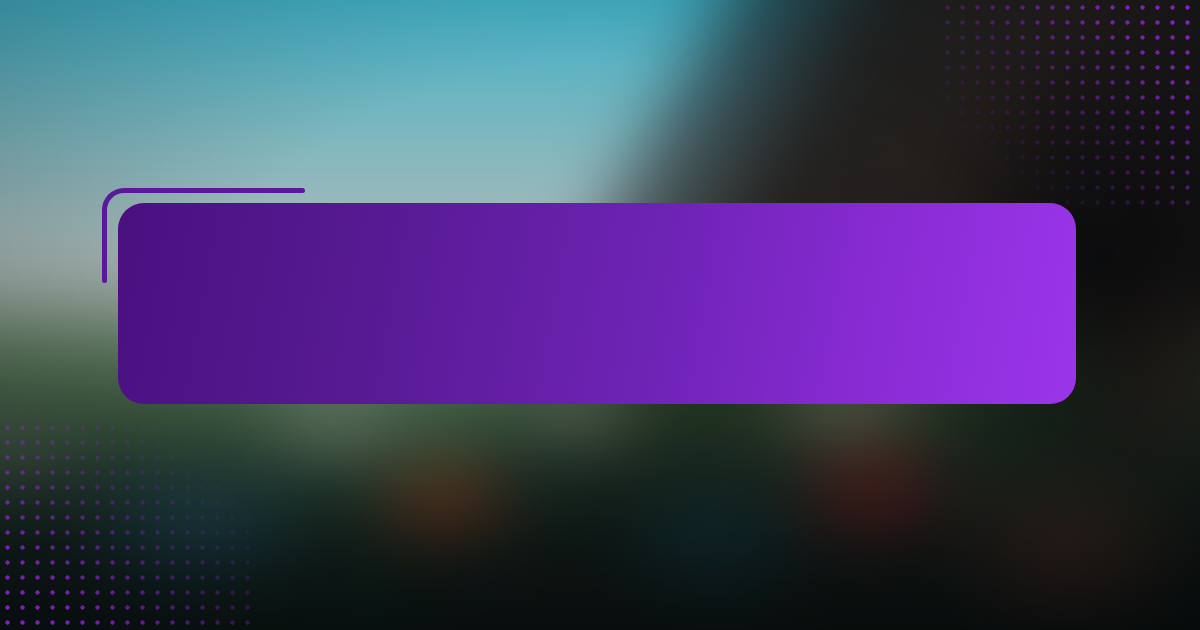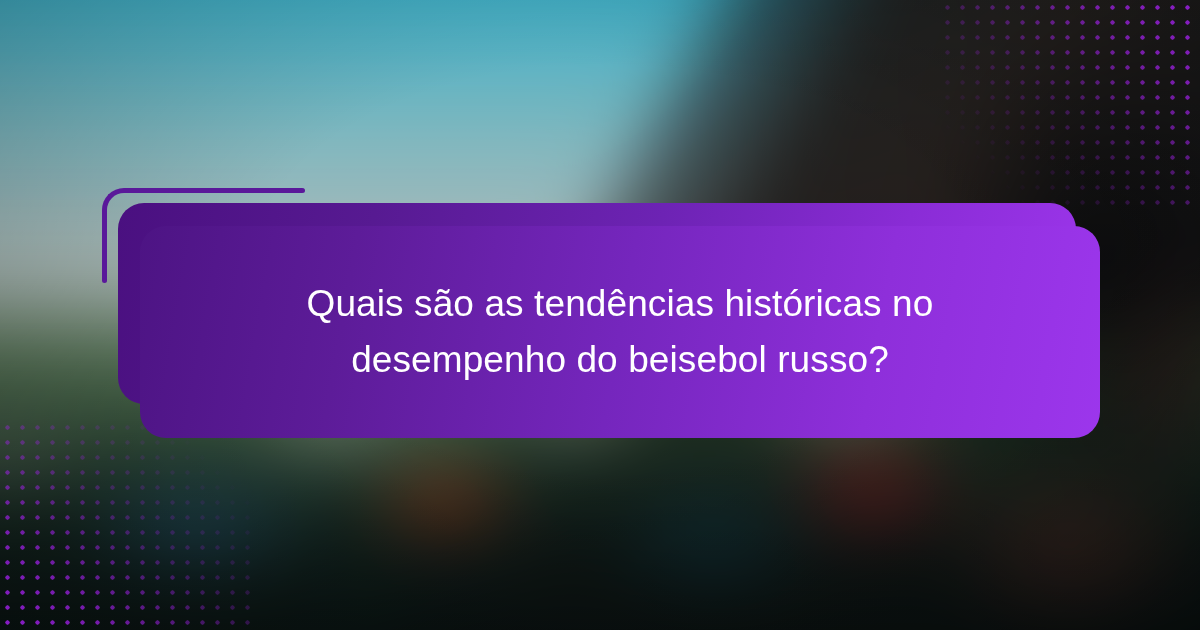--- a/index.html
+++ b/index.html
@@ -166,17 +166,14 @@
   <div class="bg-photo"></div>
   <div class="bg-vignette"></div>
 
   <div class="halftone tr"></div>
   <div class="halftone bl"></div>
 
   <div class="card-outline"></div>
 
   <div class="card-back"></div>
 
-  <div class="card-front">
-    <div class="headline">Quais são as tendências históricas no desempenho do beisebol russo?</div>
-  </div>
 
 </div>
 
 </body></html>

